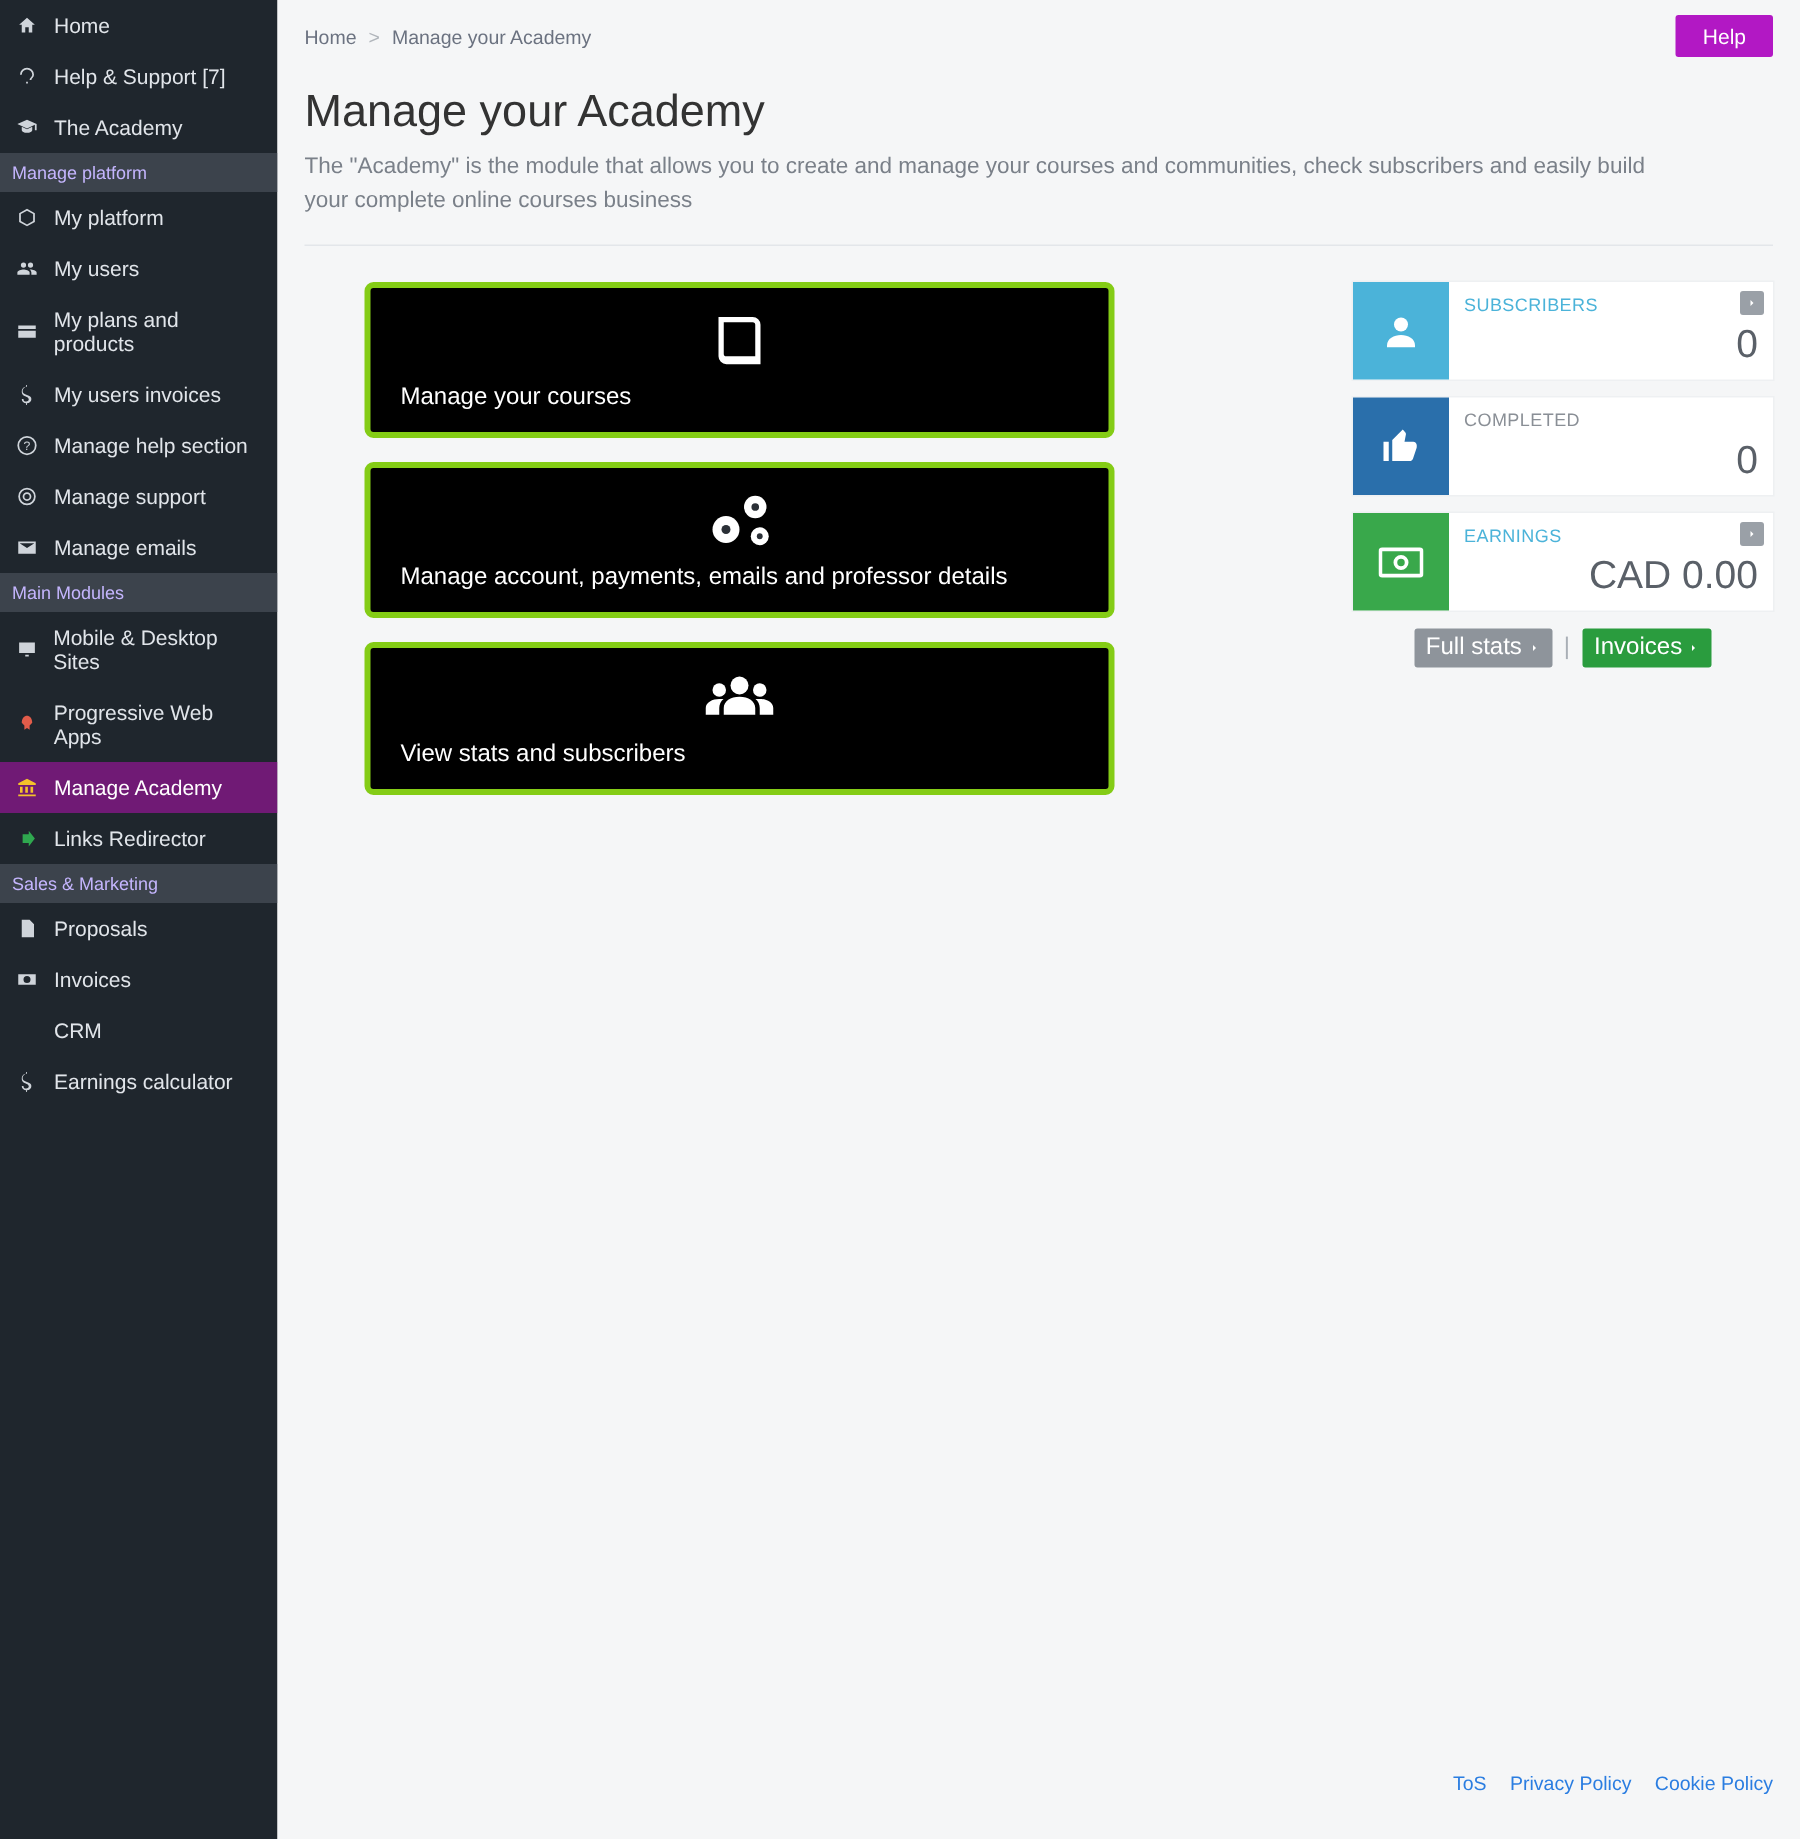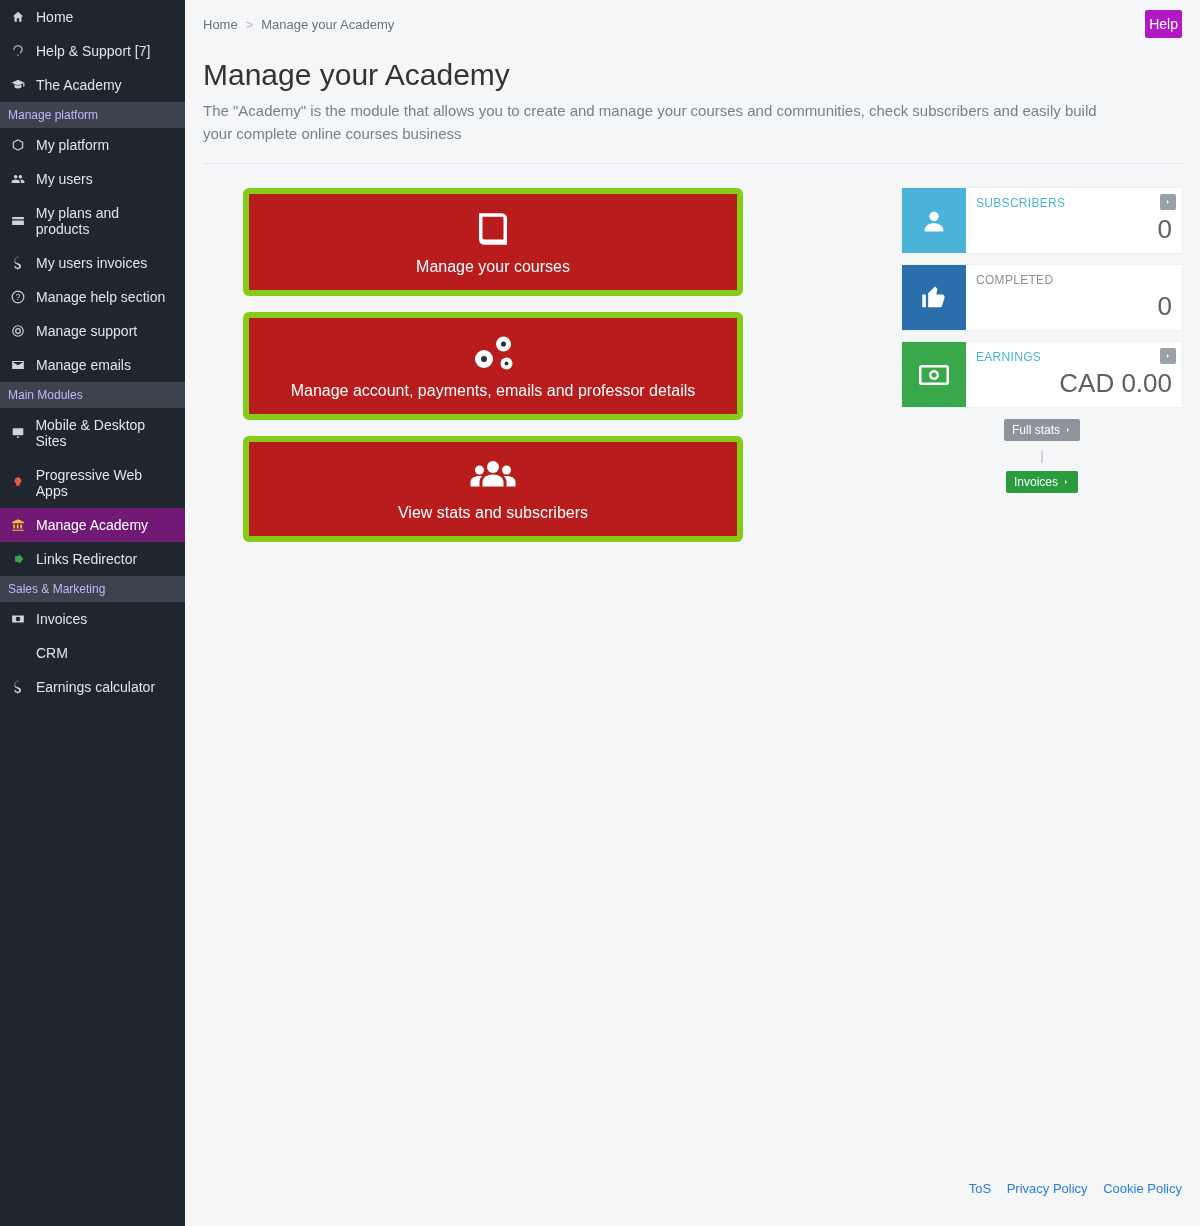--- a/index.html
+++ b/index.html
@@ -17,46 +17,46 @@
   .si-icon.green svg { color:#2fa84f; }
   .si-icon.red svg { color:#e25c4a; }
 
   
   .main { flex:1; background:#f5f6f7; padding:10px 18px 30px; position:relative; display:flex; flex-direction:column; }
 
   .topbar { display:flex; align-items:center; justify-content:space-between; font-size:13px; color:#6b7280; margin-bottom:20px; }
   .breadcrumb { display:flex; gap:8px; align-items:center; }
   .breadcrumb a { color:#6b7280; text-decoration:none; }
   .crumb-sep { color:#b0b5bb; }
-  .help-btn { background:#b218c4; color:#fff; border:none; padding:6px 4px; font-size:14px; border-radius:2px; cursor:pointer; }
+  .help-btn { background:#b218c4; color:#fff; border:none; padding:6px 18px; font-size:14px; border-radius:2px; cursor:pointer; }
 
   .page-title { font-size:30px; font-weight:400; color:#333; margin-bottom:8px; }
   .page-desc  { font-size:15px; color:#7a8089; line-height:1.5; max-width:900px; }
   hr.sep { border:none; border-top:1px solid #e3e6ea; margin:18px 0 24px; }
 
   .content-row { display:flex; gap:60px; align-items:flex-start; }
   .cards-col   { flex:0 0 auto; width:500px; margin-left:40px; }
   .stats-col   { flex:1; max-width:280px; margin-left:auto; }
 
-  .big-card { background:#b91c1c; color:#fff; border:6px solid #84cc16; border-radius:6px; padding:14px 20px; text-align:center; margin-bottom:16px; cursor:pointer; }
+  .big-card { background:#000000; color:#fff; border:4px solid #84cc16; border-radius:6px; padding:14px 20px; text-align:left; margin-bottom:16px; cursor:pointer; }
   .big-card .bc-icon { display:flex; justify-content:center; margin-bottom:8px; }
   .big-card .bc-label { font-size:16px; }
 
   .stat-box { display:flex; background:#fff; margin-bottom:12px; position:relative; box-shadow:0 0 0 1px #eef0f2; }
   .stat-left { width:64px; display:flex; align-items:center; justify-content:center; color:#fff; }
   .stat-left.blue  { background:#4bb3d9; }
   .stat-left.navy  { background:#2a6fab; }
   .stat-left.green { background:#39a84b; }
   .stat-right { flex:1; padding:8px 10px; text-align:right; }
   .stat-label { font-size:12px; color:#4bb3d9; text-align:left; letter-spacing:.3px; }
   .stat-label.grey { color:#8a8f96; }
   .stat-value { font-size:26px; color:#5a6068; margin-top:4px; }
   .stat-arrow { position:absolute; top:6px; right:6px; width:16px; height:16px; background:#9aa0a7; color:#fff; display:flex; align-items:center; justify-content:center; border-radius:2px; }
 
-  .chip-row { display:flex; gap:8px; justify-content:center; align-items:center; font-size:12px;flex-direction:column; }
+  .chip-row { display:flex; gap:8px; justify-content:center; align-items:center; font-size:16px; }
   .chip { color:#fff; padding:4px 8px; border-radius:2px; cursor:pointer; display:inline-flex; gap:4px; align-items:center; }
   .chip.grey  { background:#8e949b; }
   .chip.green { background:#2a9c3e; }
   .chip-sep   { color:#a9afb6; }
 
   .footer { margin-top:auto; text-align:right; font-size:13px; padding-top:40px; }
   .footer a { color:#2a7de1; text-decoration:none; margin-left:12px; }
 </style>
 </head>
 <body>
@@ -181,20 +181,28 @@
       <span class="si-icon green">
           <svg width="14" height="14" viewBox="0 0 24 24" fill="currentColor">
             <path d="M14 3v4H7v10h7v4l7-9-7-9z"></path>
           </svg>
         </span>
       <span class="si-label">Links Redirector</span>
     </div>
 
     <div class="sidebar-section">Sales &amp; Marketing</div>
 
+    <div class="sidebar-item">
+      <span class="si-icon">
+          <svg width="14" height="14" viewBox="0 0 24 24" fill="currentColor">
+            <path d="M6 2h9l5 5v15H6zM8 8h8v2H8zm0 4h8v2H8z"></path>
+          </svg>
+        </span>
+      <span class="si-label">Proposals</span>
+    </div>
     <div class="sidebar-item">
       <span class="si-icon">
           <svg width="14" height="14" viewBox="0 0 24 24" fill="currentColor">
             <path d="M2 6h20v12H2zm10 2a4 4 0 100 8 4 4 0 000-8z"></path>
           </svg>
         </span>
       <span class="si-label">Invoices</span>
     </div>
     <div class="sidebar-item">
       <span class="si-icon"></span>

